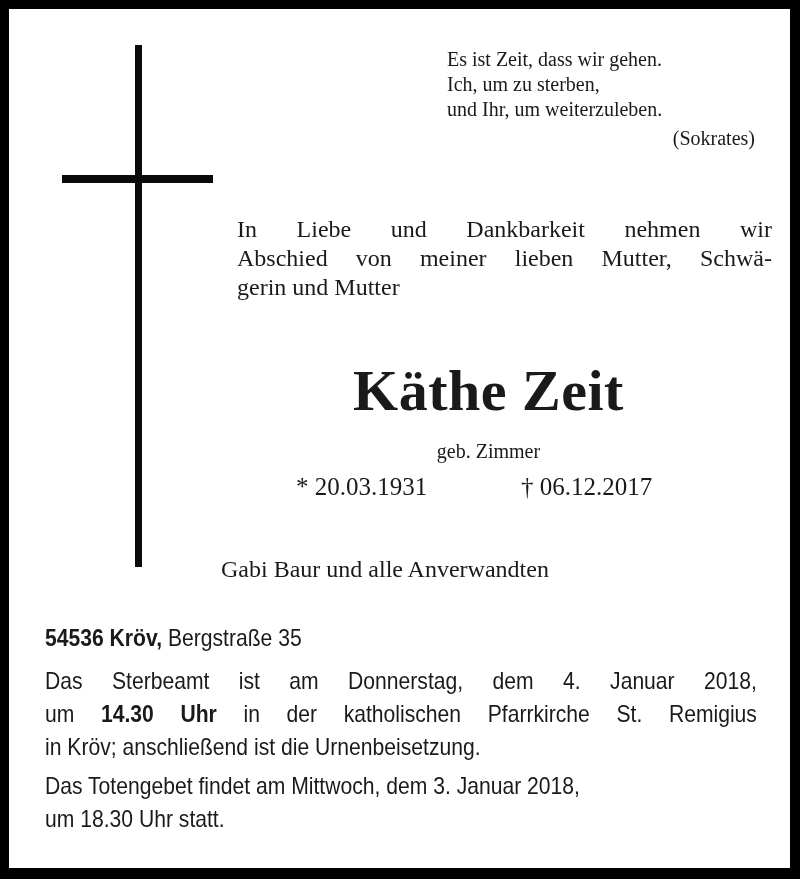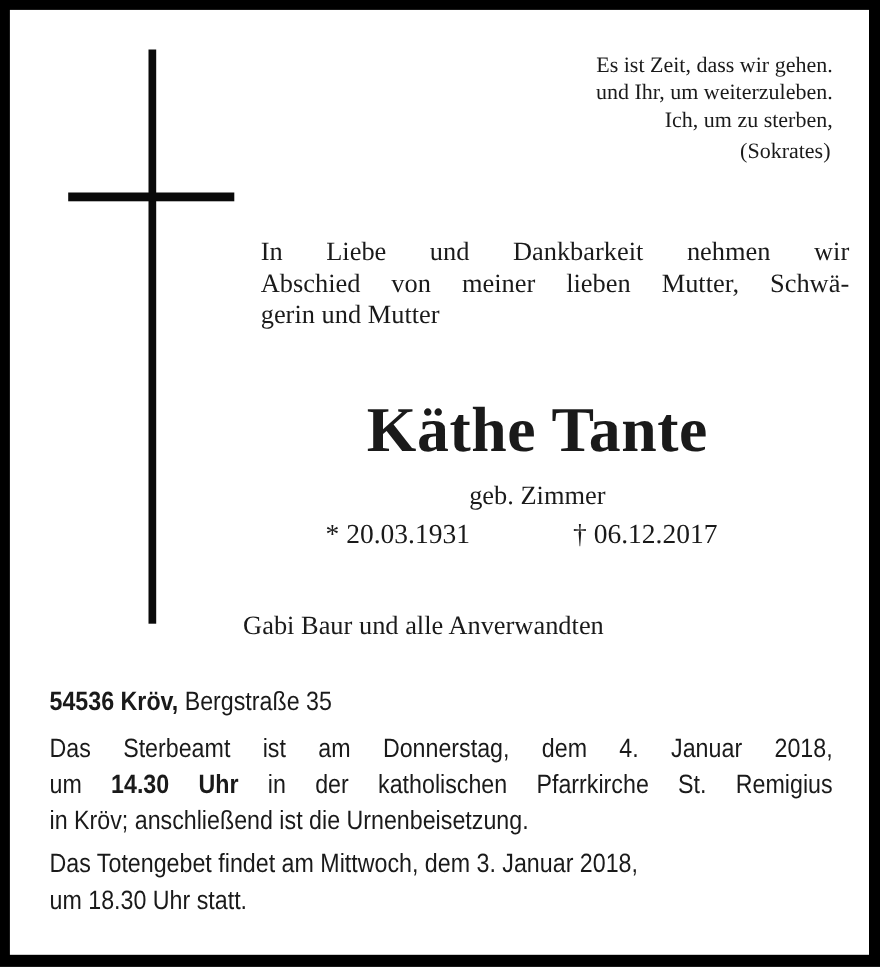--- a/index.html
+++ b/index.html
@@ -8,38 +8,38 @@
       position: absolute; left: 9px; top: 9px; width: 781px; height: 859px;
       background: #fff; color: #1a1a1a;
       font-family: "DejaVu Serif", "Liberation Serif", serif;
     }
     .cross-v { position: absolute; left: 126px; top: 36px; width: 7px; height: 522px; background: #0a0a0a; }
     .cross-h { position: absolute; left: 53px; top: 166px; width: 151px; height: 8px; background: #0a0a0a; }
     .quote {
       position: absolute; left: 438px; top: 38px; width: 310px;
       font-family: "Liberation Serif", serif; font-size: 20px; line-height: 25px;
     }
-    .quote .line { display: block; white-space: nowrap; text-align: right; }
+    .quote .line { display: block; white-space: nowrap; }
     .quote .author { display: block; text-align: right; margin-top: 4px; width: 308px; }
     .intro {
       position: absolute; left: 212px; top: 206px; width: 535px;
       font-family: "Liberation Serif", serif; font-size: 24px; line-height: 29px;
       text-align: justify; text-align-last: left; margin-left: 16px;
     }
     .intro .l1 { display: block; text-align: justify; text-align-last: justify; }
     .intro .l2 { display: block; text-align: justify; text-align-last: justify; }
     .intro .l3 { display: block; }
     .name {
       position: absolute; left: 212px; top: 350px; width: 535px; text-align: center;
       font-family: "Liberation Serif", serif; font-weight: bold; font-size: 58px; line-height: 64px;
       letter-spacing: 0.5px;
     }
     .born-name {
       position: absolute; left: 212px; top: 427px; width: 535px; text-align: center;
-      font-family: "Liberation Serif", serif; font-size: 24px; line-height: 30px;
+      font-family: "Liberation Serif", serif; font-size: 20px; line-height: 30px;
     }
     .dates {
       position: absolute; top: 463px; left: 0; width: 781px;
       font-family: "Liberation Serif", serif; font-size: 25px; line-height: 30px;
     }
     .dates .birth { position: absolute; left: 287px; white-space: nowrap; }
     .dates .death { position: absolute; left: 512px; white-space: nowrap; }
     .mourners {
       position: absolute; left: 212px; top: 545px; width: 535px; 
       font-family: "Liberation Serif", serif; font-size: 24px; line-height: 30px;
@@ -61,32 +61,32 @@
   </style>
 </head>
 <body>
 
 <div class="card">
   <div class="cross-v"></div>
   <div class="cross-h"></div>
 
   <div class="quote">
     <span class="line">Es ist Zeit, dass wir gehen.</span>
+    <span class="line">Ich, um zu sterben,</span>
     <span class="line">und Ihr, um weiterzuleben.</span>
-    <span class="line">Ich, um zu sterben,</span>
     <span class="author">(Sokrates)</span>
   </div>
 
   <div class="intro">
     <span class="l1">In Liebe und Dankbarkeit nehmen wir</span>
     <span class="l2">Abschied von meiner lieben Mutter, Schwä-</span>
     <span class="l3">gerin und Mutter</span>
   </div>
 
-  <div class="name">Käthe Tante</div>
+  <div class="name">Käthe Zeit</div>
   <div class="born-name">geb. Zimmer</div>
 
   <div class="dates">
     <span class="birth">* 20.03.1931</span>
     <span class="death">† 06.12.2017</span>
   </div>
 
   <div class="mourners">Gabi Baur und alle Anverwandten</div>
 
   <div class="details">

